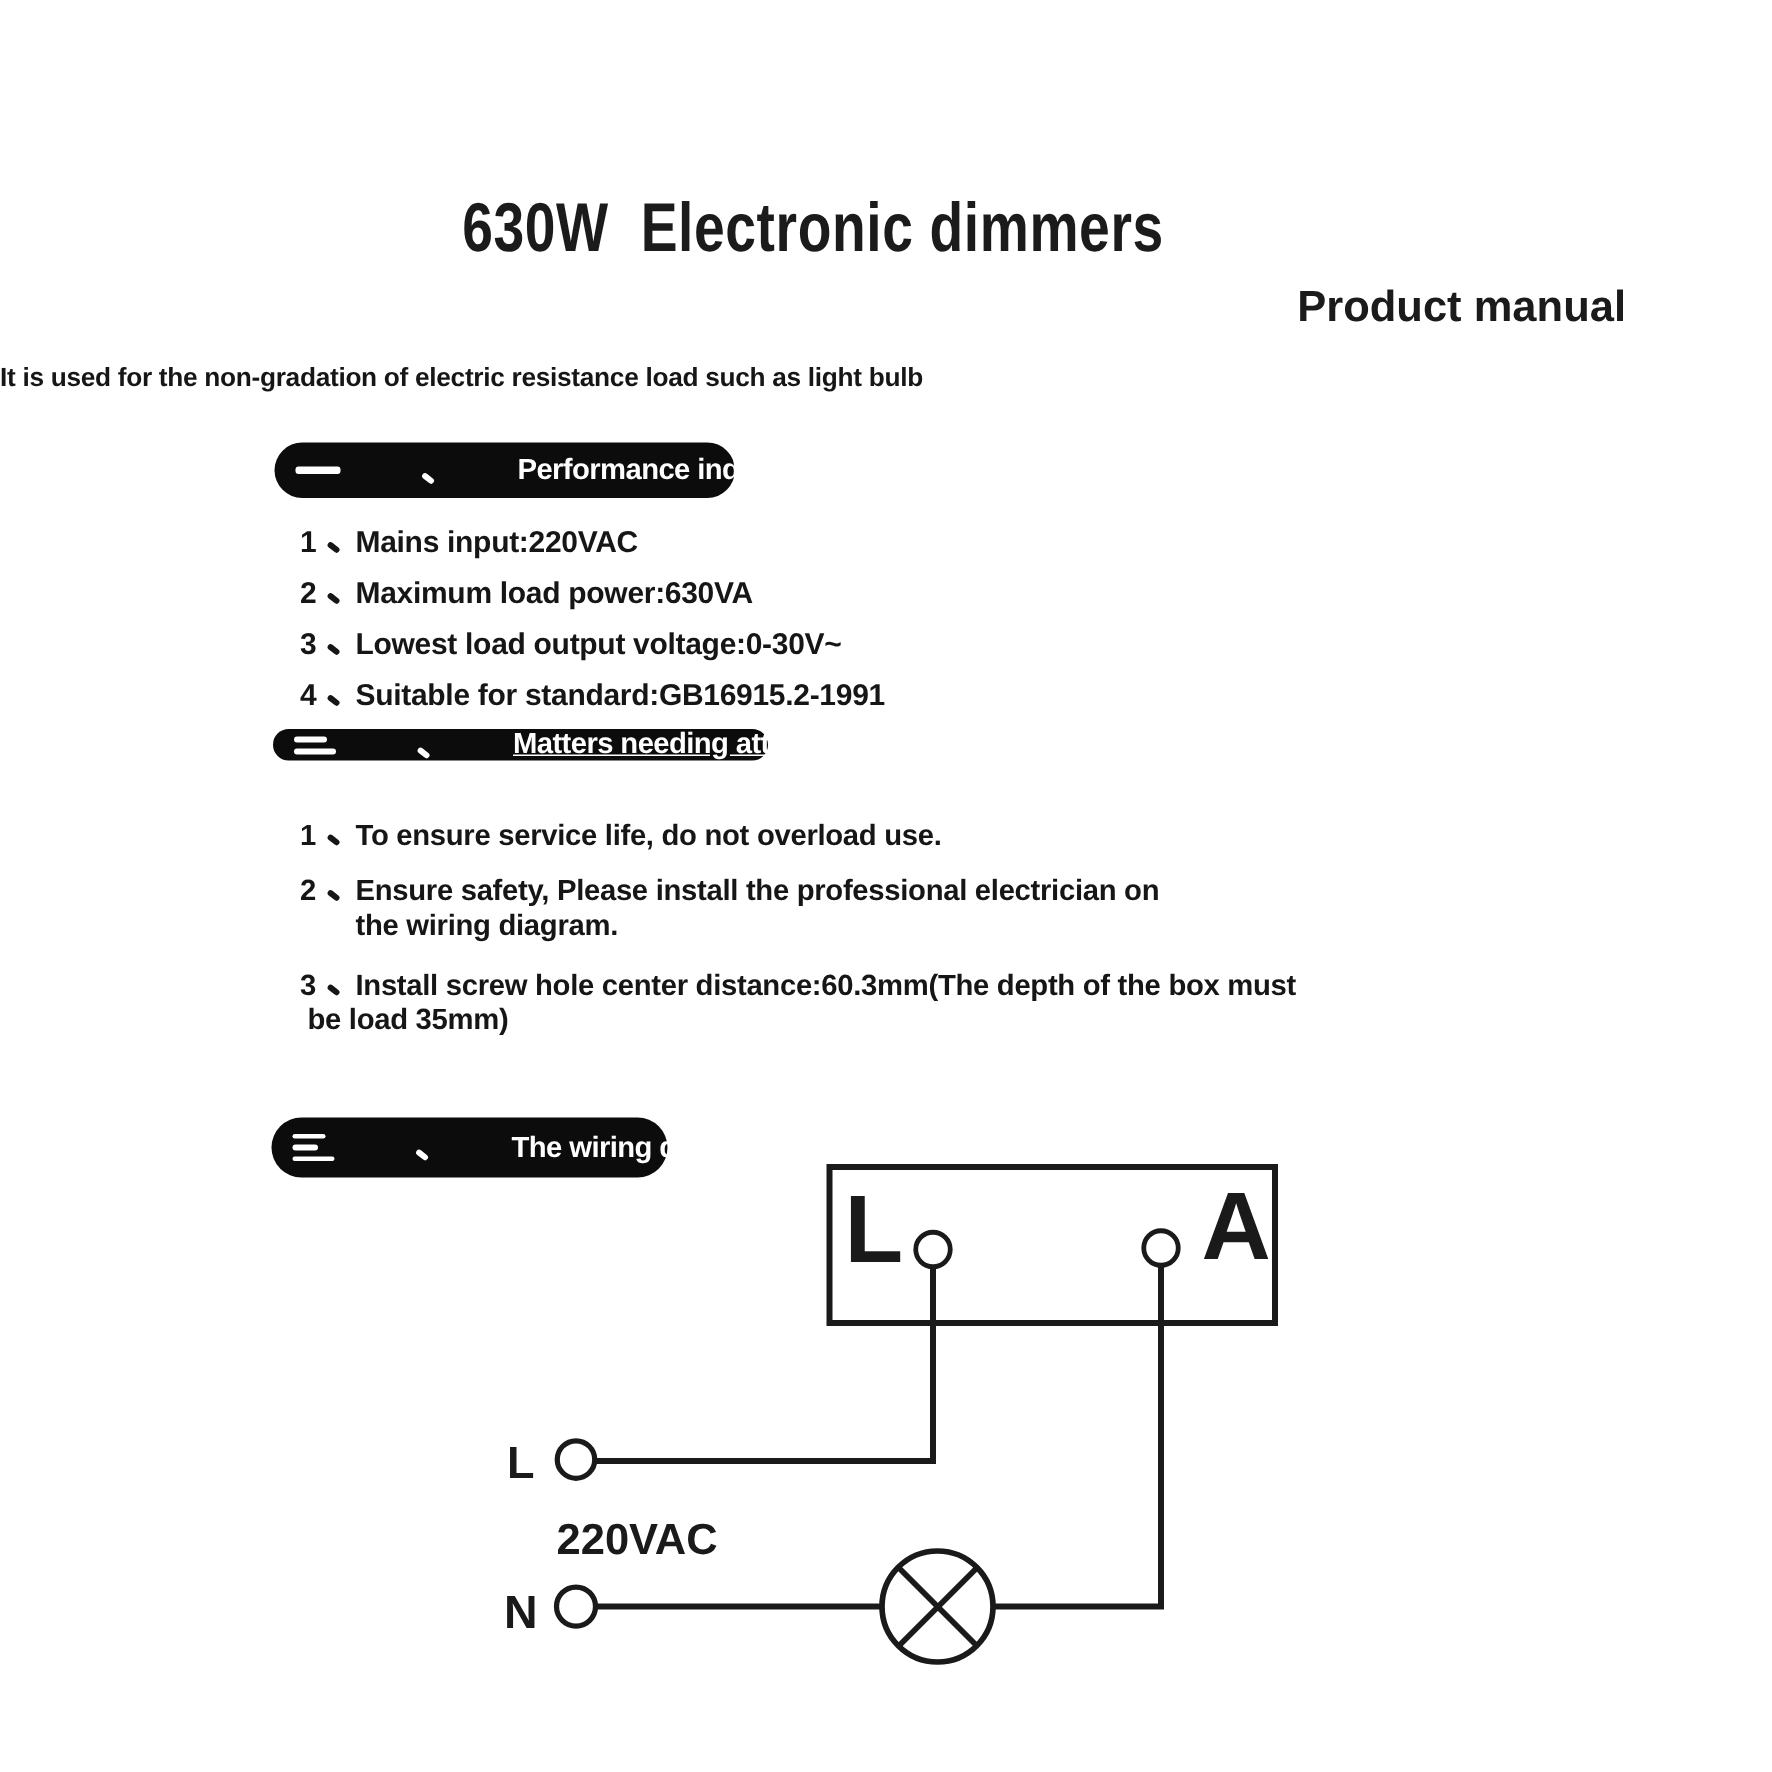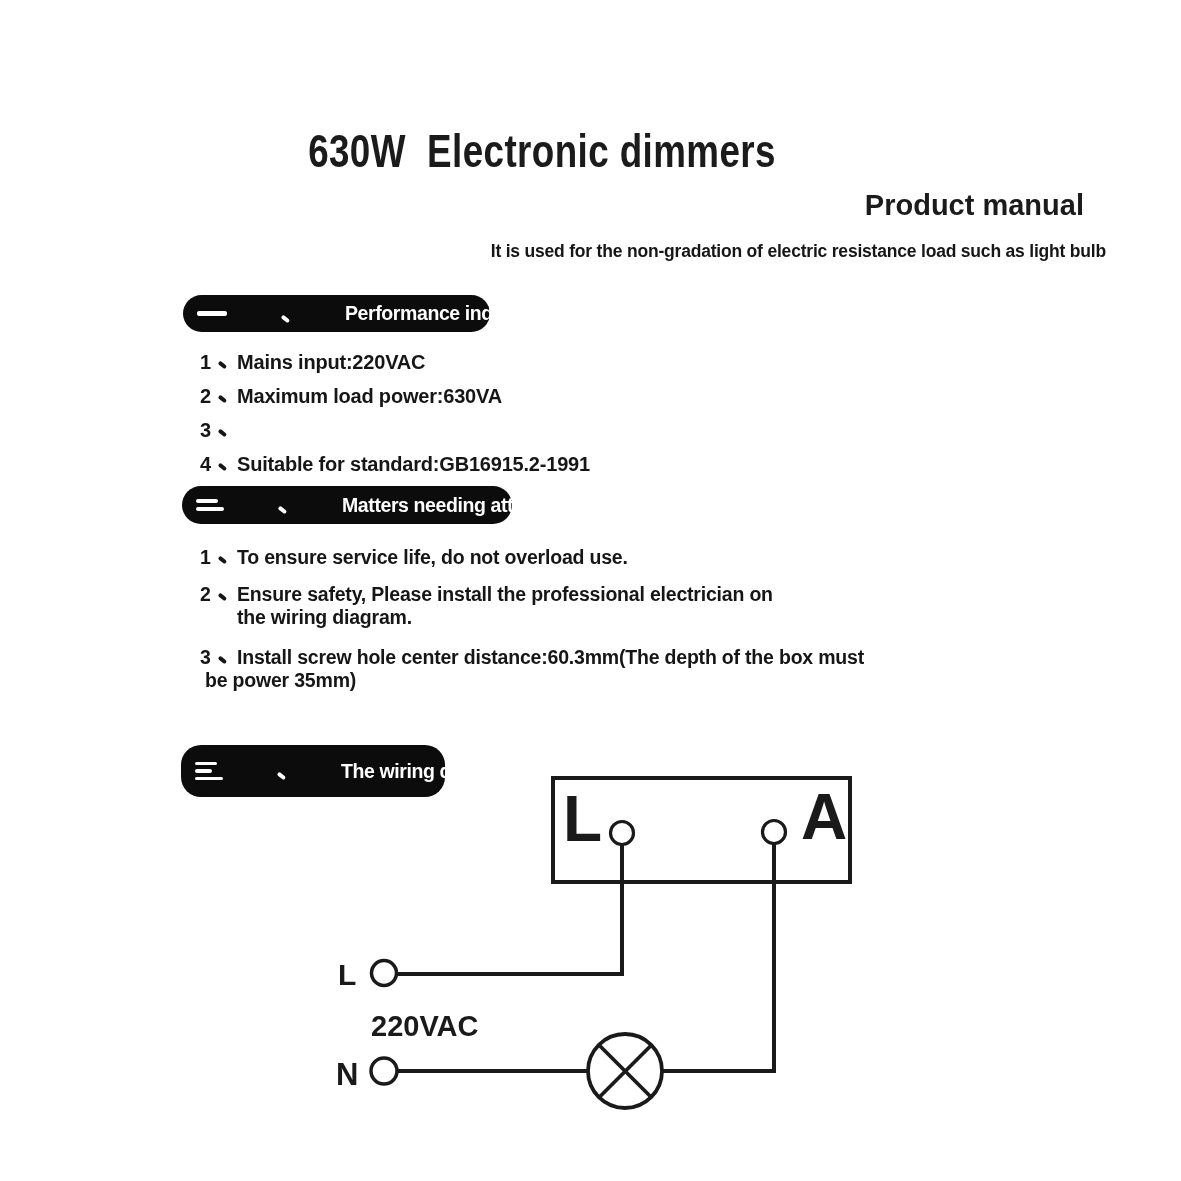--- a/index.html
+++ b/index.html
@@ -23,39 +23,39 @@
     letter-spacing:0.5px; color:#1b1b1b;
   }
   .subtitle {
     position:absolute; top:189px; left:0; width:1084px;
     margin:0; text-align:right;
     font-size:29px; font-weight:bold; color:#1b1b1b;
     letter-spacing:0px;
   }
   .tagline {
     position:absolute; top:241px; left:0; width:1106px;
-    margin:0; text-align:right;
+    margin:0; text-align:left;
     font-size:17.5px; font-weight:bold; letter-spacing:-0.2px;
     color:#161616; white-space:nowrap;
   }
 
   
   .pill {
     position:absolute;
     background:#0c0c0c; color:#ffffff;
     border-radius:20px;
     display:flex; align-items:center;
     padding:0 14px; box-sizing:border-box;
     font-weight:bold; font-size:19.5px; letter-spacing:-0.4px;
     white-space:nowrap;
     gap:45px;
   }
   #pill-performance { left:183px; top:295px; width:307px; height:37px; }
-  #pill-attention   { left:182px; top:486px; width:330px; height:38px; }
-  #pill-wiring      { left:181px; top:745px; width:264px; height:52px; }
+  #pill-attention   { left:182px; top:486px; width:330px; height:21px;text-decoration:underline; }
+  #pill-wiring      { left:181px; top:745px; width:264px; height:40px; }
 
   .marker {
     display:inline-flex; flex-direction:column;
     align-items:flex-start; justify-content:center;
     gap:4px; margin-right:2px; flex:none;
   }
   .marker .bar { background:currentColor; border-radius:2px; }
 
   
   .tick { display:inline-block; width:11px; height:14px; position:relative; flex:none; }
@@ -115,20 +115,23 @@
   <div class="item s1" style="left:200px;top:385px">
     <span class="num">2</span>
       <span class="tick"></span>
     <div class="txt">
         <span>Maximum load power:630VA</span>
       </div>
   </div>
   <div class="item s1" style="left:200px;top:419px">
     <span class="num">3</span>
       <span class="tick"></span>
+    <div class="txt">
+        <span>Lowest load output voltage:0-30V~</span>
+      </div>
   </div>
   <div class="item s1" style="left:200px;top:453px">
     <span class="num">4</span>
       <span class="tick"></span>
     <div class="txt">
         <span>Suitable for standard:GB16915.2-1991</span>
       </div>
   </div>
 
   <div class="pill" id="pill-attention">
@@ -153,21 +156,21 @@
     <div class="txt">
       <span>Ensure safety, Please install the professional electrician on</span>
       <span>the wiring diagram.</span>
     </div>
   </div>
   <div class="item s2" style="left:200px;top:646px">
     <span class="num">3</span>
       <span class="tick"></span>
     <div class="txt">
       <span>Install screw hole center distance:60.3mm(The depth of the box must</span>
-      <span class="outdent">be power 35mm)</span>
+      <span class="outdent">be load 35mm)</span>
     </div>
   </div>
 
   <div class="pill" id="pill-wiring">
     <span class="marker">
       <span class="bar" style="width:22px;height:3.5px"></span>
       <span class="bar" style="width:17px;height:3.5px"></span>
       <span class="bar" style="width:28px;height:3.5px"></span>
     </span>
     <span class="tick"></span>

